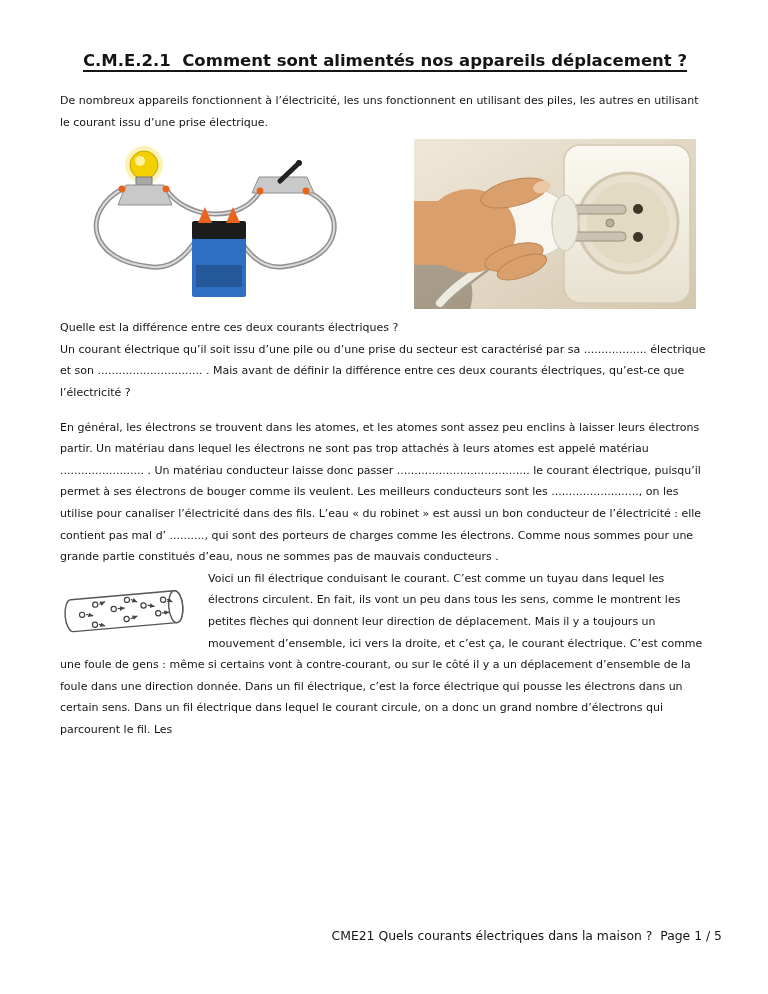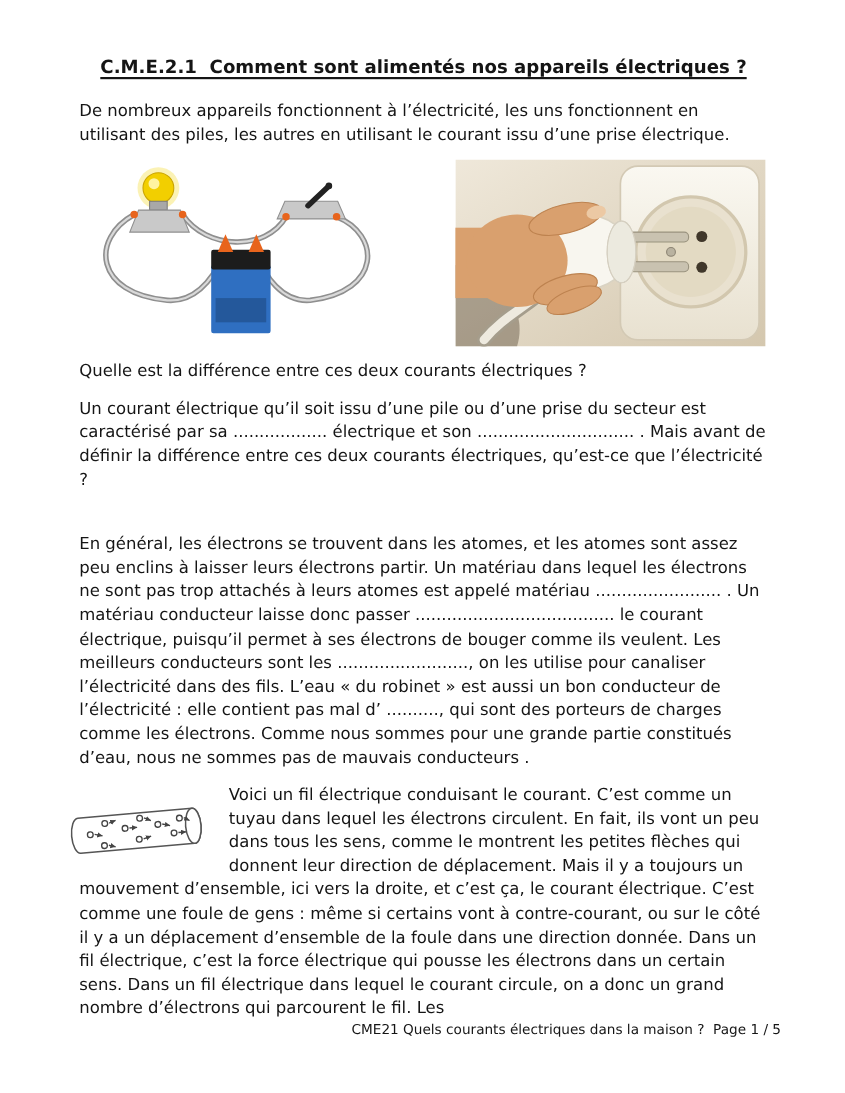--- a/index.html
+++ b/index.html
@@ -13,38 +13,38 @@
     overflow: hidden;
   }
   .page { padding: 44px 58px 0 60px; }
   .title { text-align: center; font-weight: 700; font-size: 16.5px; line-height: 34px; margin-bottom: 12px; }
   .title .tl {
     text-decoration: underline;
     text-underline-offset: 4px;
     text-decoration-thickness: 1.5px;
     white-space: pre-wrap;
   }
-  p.doc { margin: 12px; font-size: 15px; line-height: 21.6px; }
+  p.doc { margin: 0; font-size: 11px; line-height: 21.6px; }
   .sp { height: 13px; }
   .figures { display: flex; align-items: flex-start; margin: 6px 0 8px; }
   .fig-circuit { width: 292px; height: 166px; margin-left: 16px; }
   .fig-photo  { width: 282px; height: 170px; margin-left: 46px; }
   .wire-fig { float: left; width: 132px; height: 64px; margin: 12px 16px 8px 0; }
   .footer {
-    position: absolute; right: 58px; top: 928px;
+    position: absolute; right: 46px; top: 928px;
     font-size: 12.4px; white-space: pre; color: #151515;
   }
 </style>
 </head>
 <body>
 
 <div class="page">
 
   <div class="title">
-    <div><span class="tl">C.M.E.2.1  Comment sont alimentés nos appareils électriques ?</span></div>
+    <div><span class="tl">C.M.E.2.1  Comment sont alimentés nos appareils déplacement ?</span></div>
   </div>
 
   <p class="doc">De nombreux appareils fonctionnent à l’électricité, les uns fonctionnent en utilisant des piles, les autres en utilisant le courant issu d’une prise électrique.</p>
 
   <div class="figures">
 
     <svg class="fig-circuit" viewBox="0 0 280 166">
       <g fill="none" stroke-linecap="round">
         <path d="M84,50 C 105,82 160,84 178,52" stroke="#8f8f8f" stroke-width="5"></path>
         <path d="M84,50 C 105,82 160,84 178,52" stroke="#d9d9d9" stroke-width="2"></path>

